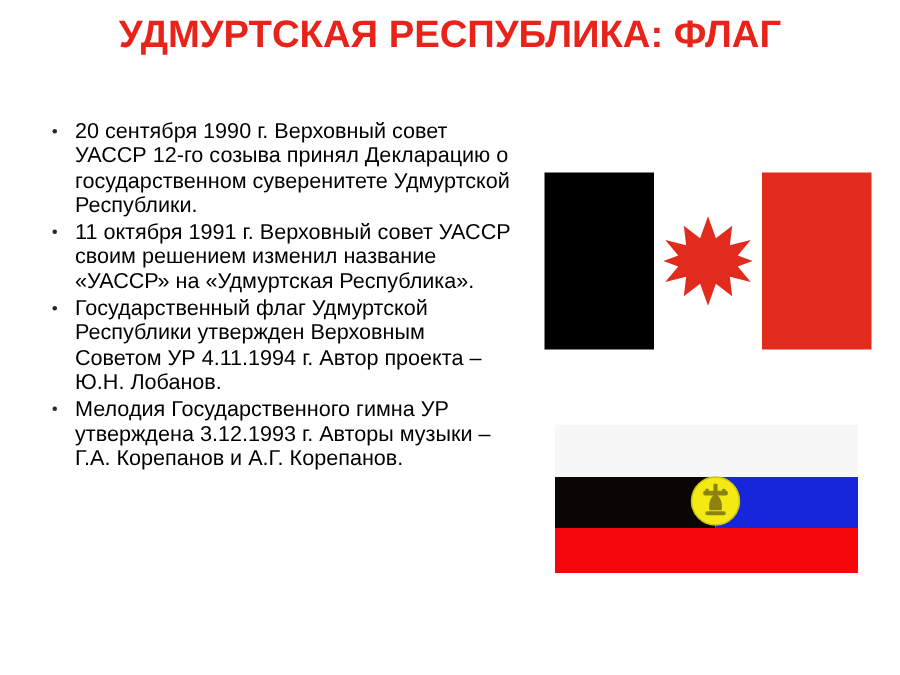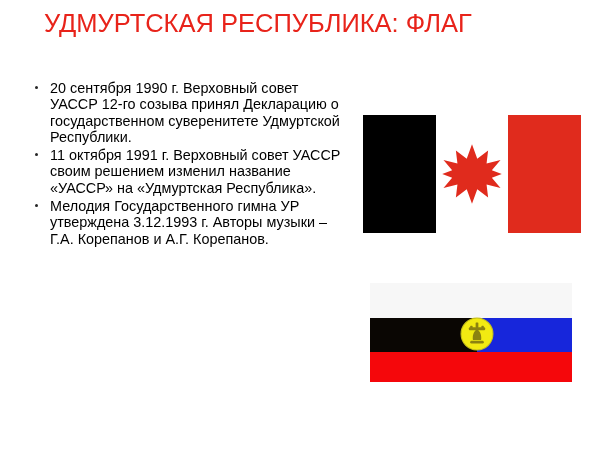--- a/index.html
+++ b/index.html
@@ -19,28 +19,28 @@
     position: absolute;
     left: 0; top: 0;
     width: 600px;
     height: 450px;
     background: #ffffff;
   }
 
   
   .title {
     position: absolute;
-    left: 44px;
+    left: 30px;
     top: 8px;
     width: 540px;
-    text-align: left;
+    text-align: center;
     color: #E8231A;
     font-size: 25.5px;
     line-height: 30px;
-    font-weight: 400;
+    font-weight: 700;
     letter-spacing: 0px;
     white-space: pre-line;
   }
 
   
   .body-list {
     position: absolute;
     left: 26px;
     top: 80px;
     width: 318px;
@@ -152,20 +152,24 @@
     <li class="bullet-item">
       <span class="bullet-dot"></span>
       <span class="bullet-text">20 сентября 1990 г. Верховный совет УАССР 12-го созыва принял Декларацию о государственном суверенитете Удмуртской Республики.</span>
     </li>
 
     <li class="bullet-item">
       <span class="bullet-dot"></span>
       <span class="bullet-text">11 октября 1991 г. Верховный совет УАССР своим решением изменил название «УАССР» на «Удмуртская Республика».</span>
     </li>
 
+    <li class="bullet-item">
+      <span class="bullet-dot"></span>
+      <span class="bullet-text">Государственный флаг Удмуртской Республики утвержден Верховным Советом УР 4.11.1994 г. Автор проекта – Ю.Н. Лобанов.</span>
+    </li>
 
     <li class="bullet-item">
       <span class="bullet-dot"></span>
       <span class="bullet-text">Мелодия Государственного гимна УР утверждена 3.12.1993 г. Авторы музыки – Г.А. Корепанов и А.Г. Корепанов.</span>
     </li>
 
   </ul>
 
   <div class="flag-udmurtia">
     <div class="band-black"></div>

